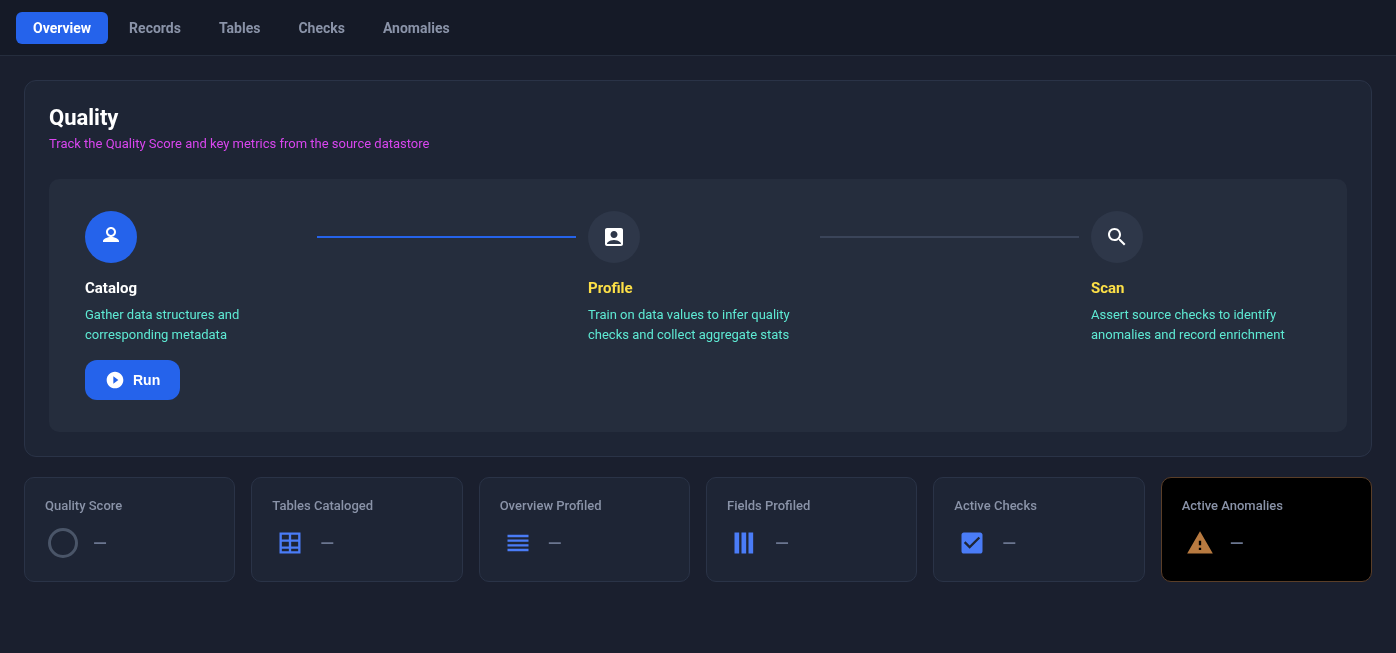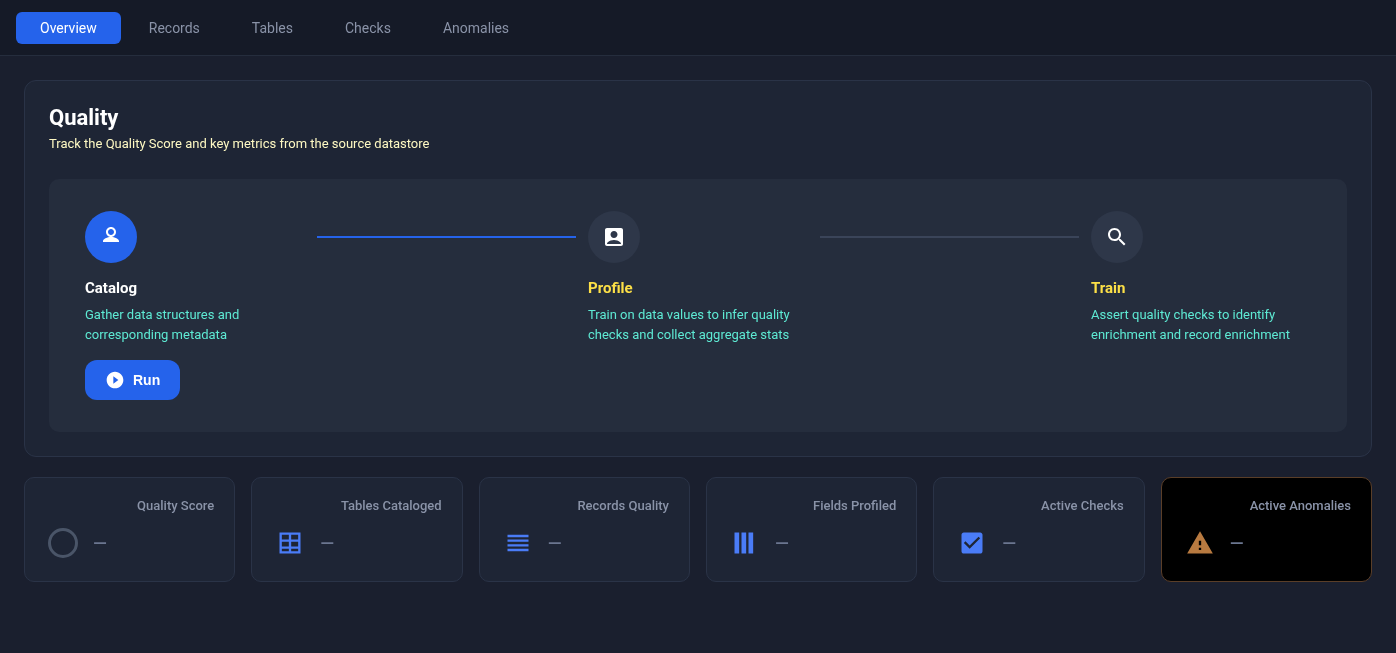--- a/index.html
+++ b/index.html
@@ -14,24 +14,24 @@
     
     .top-nav {
       display: flex;
       align-items: center;
       background-color: #151a27;
       padding: 0 16px;
       height: 56px;
       border-bottom: 1px solid #252d3d;
     }
     .nav-tab {
-      padding: 8px 24px;
+      padding: 8px 17px;
       cursor: pointer;
       font-size: 14px;
-      font-weight: 400;
+      font-weight: 700;
       color: #8a93a8;
       border-radius: 6px;
       margin-right: 4px;
     }
     .nav-tab.active {
       background-color: #2563eb;
       color: #ffffff;
     }
 
     
@@ -48,21 +48,21 @@
       margin-bottom: 20px;
     }
     .totals-title {
       font-size: 22px;
       font-weight: 700;
       color: #ffffff;
       margin-bottom: 6px;
     }
     .totals-subtitle {
       font-size: 13px;
-      color: #fef9c3;
+      color: #d946ef;
       margin-bottom: 28px;
     }
 
     
     .pipeline {
       display: flex;
       align-items: center;
       background-color: #252d3d;
       border-radius: 10px;
       padding: 32px 36px;
@@ -119,21 +119,20 @@
     .run-button svg {
       width: 20px;
       height: 20px;
       fill: #ffffff;
     }
 
     
     .metrics-row {
       display: flex;
       gap: 16px;
-      text-align: right;
     }
     .metric-card {
       flex: 1;
       background-color: #1e2535;
       border: 1px solid #2a3347;
       border-radius: 10px;
       padding: 20px;
       display: flex;
       flex-direction: column;
       gap: 12px;
@@ -250,22 +249,22 @@
 
         <div class="step-block">
           <div class="step-top">
             <div class="step-icon inactive">
               <svg viewBox="0 0 24 24" xmlns="http://www.w3.org/2000/svg" fill="#8a93a8">
                 <path d="M15.5 14h-.79l-.28-.27C15.41 12.59 16 11.11 16 9.5 16 5.91 13.09 3 9.5 3S3 5.91 3 9.5 5.91 16 9.5 16c1.61 0 3.09-.59 4.23-1.57l.27.28v.79l5 4.99L20.49 19l-4.99-5zm-6 0C7.01 14 5 11.99 5 9.5S7.01 5 9.5 5 14 7.01 14 9.5 11.99 14 9.5 14z"></path>
               </svg>
             </div>
           </div>
           <div style="margin-top:16px;">
-            <div class="step-label inactive">Train</div>
-            <div class="step-desc">Assert quality checks to identify enrichment and record enrichment</div>
+            <div class="step-label inactive">Scan</div>
+            <div class="step-desc">Assert source checks to identify anomalies and record enrichment</div>
           </div>
         </div>
 
       </div>
     </div>
   </div>
 
   <div class="metrics-row">
 
     <div class="metric-card">
@@ -284,21 +283,21 @@
         <div class="metric-icon">
           <svg viewBox="0 0 24 24" fill="#4a7cf7" width="28" height="28">
             <path d="M3 3h18v18H3V3zm2 2v4h6V5H5zm8 0v4h6V5h-6zM5 11v4h6v-4H5zm8 0v4h6v-4h-6zM5 17v2h6v-2H5zm8 0v2h6v-2h-6z"></path>
           </svg>
         </div>
         <span class="metric-value">—</span>
       </div>
     </div>
 
     <div class="metric-card">
-      <div class="metric-label">Records Quality</div>
+      <div class="metric-label">Overview Profiled</div>
       <div class="metric-value-row">
         <div class="metric-icon">
           <svg viewBox="0 0 24 24" fill="#4a7cf7" width="28" height="28">
             <path d="M3 5h18v2H3zm0 4h18v2H3zm0 4h18v2H3zm0 4h18v2H3z"></path>
           </svg>
         </div>
         <span class="metric-value">—</span>
       </div>
     </div>
 

